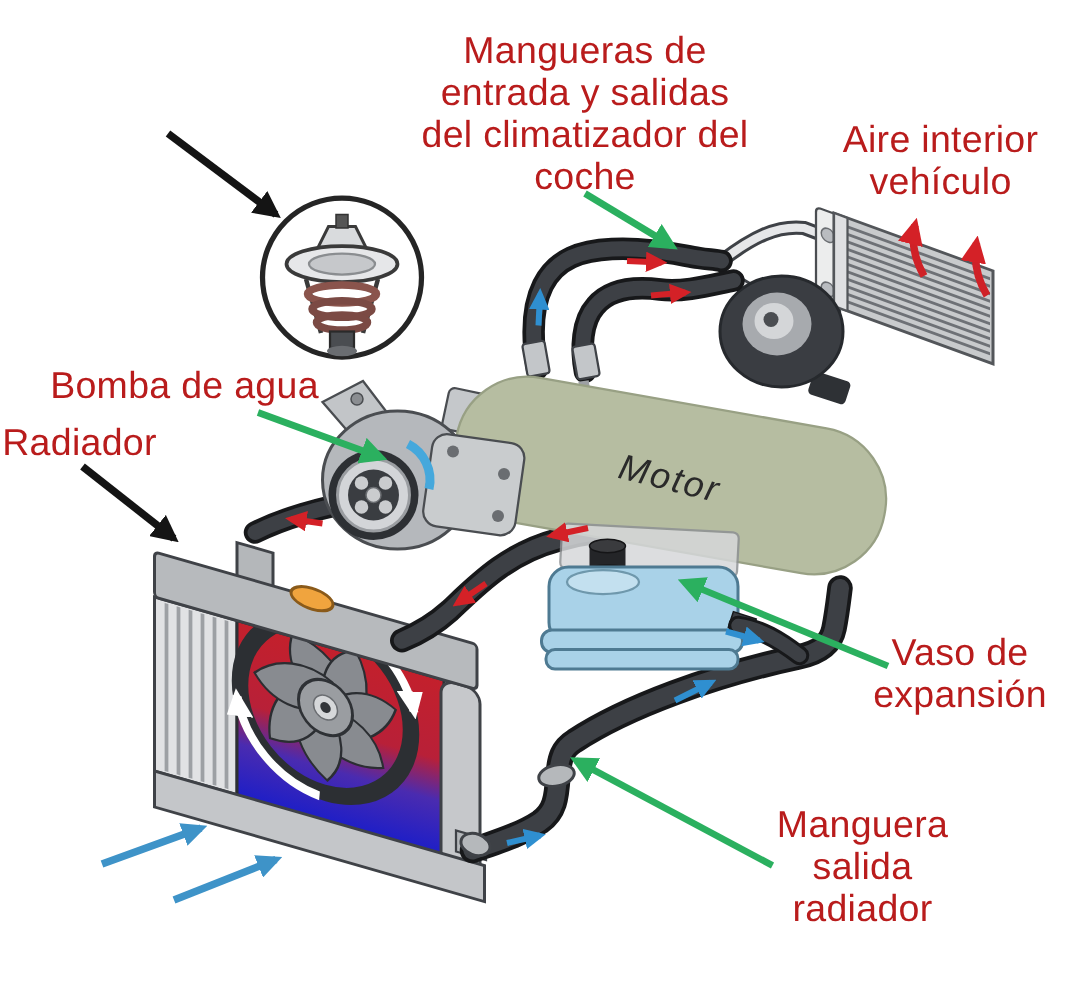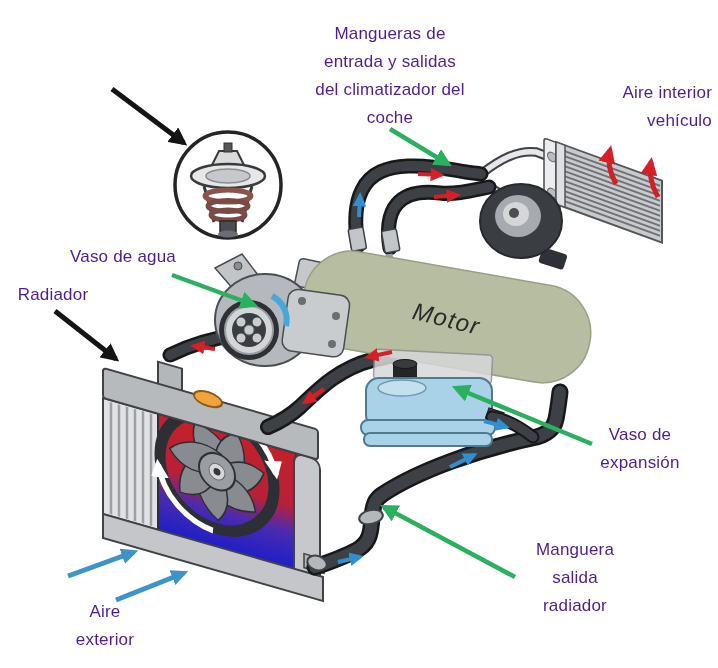--- a/index.html
+++ b/index.html
@@ -2,21 +2,21 @@
 <html><head>
 <meta charset="utf-8">
 <style>
   html,body{margin:0;padding:0;background:#ffffff;}
   .stage{
     position:relative;width:718px;height:668px;background:#ffffff;overflow:hidden;
     font-family:"Liberation Sans", sans-serif;
   }
   .stage svg{position:absolute;left:0;top:0;}
   .lbl{
-    position:absolute;color:#4c1d95;font-size:17px;line-height:28px;
+    position:absolute;color:#b91c1c;font-size:25px;line-height:28px;
     text-align:center;white-space:pre-line;letter-spacing:.2px;
   }
 </style>
 </head>
 <body>
 
 <div class="stage">
 
 <svg width="718" height="668" viewBox="0 0 718 668">
   <defs>
@@ -251,25 +251,23 @@
     <line x1="172" y1="275" x2="254" y2="305" stroke="#2bb05f" stroke-width="4.5" marker-end="url(#mkGreen)"></line>
     <line x1="592" y1="444" x2="456" y2="388" stroke="#2bb05f" stroke-width="4.5" marker-end="url(#mkGreen)"></line>
     <line x1="515" y1="577" x2="384" y2="507" stroke="#2bb05f" stroke-width="4.5" marker-end="url(#mkGreen)"></line>
   </g>
 </svg>
 
 <div class="lbl" style="left:268px;top:20px;width:244px;">Mangueras de
 entrada y salidas
 del climatizador del
 coche</div>
-<div class="lbl" style="left:542px;top:79px;width:170px;text-align:right;">Aire interior
+<div class="lbl" style="left:542px;top:79px;width:170px;">Aire interior
 vehículo</div>
-<div class="lbl" style="left:30px;top:243px;width:186px;">Vaso de agua</div>
+<div class="lbl" style="left:30px;top:243px;width:186px;">Bomba de agua</div>
 <div class="lbl" style="left:0px;top:281px;width:106px;">Radiador</div>
 <div class="lbl" style="left:500px;top:536px;width:150px;">Manguera
 salida
 radiador</div>
 <div class="lbl" style="left:565px;top:421px;width:150px;">Vaso de
 expansión</div>
-<div class="lbl" style="left:40px;top:598px;width:130px;">Aire
-exterior</div>
 
 </div>
 
 </body></html>

